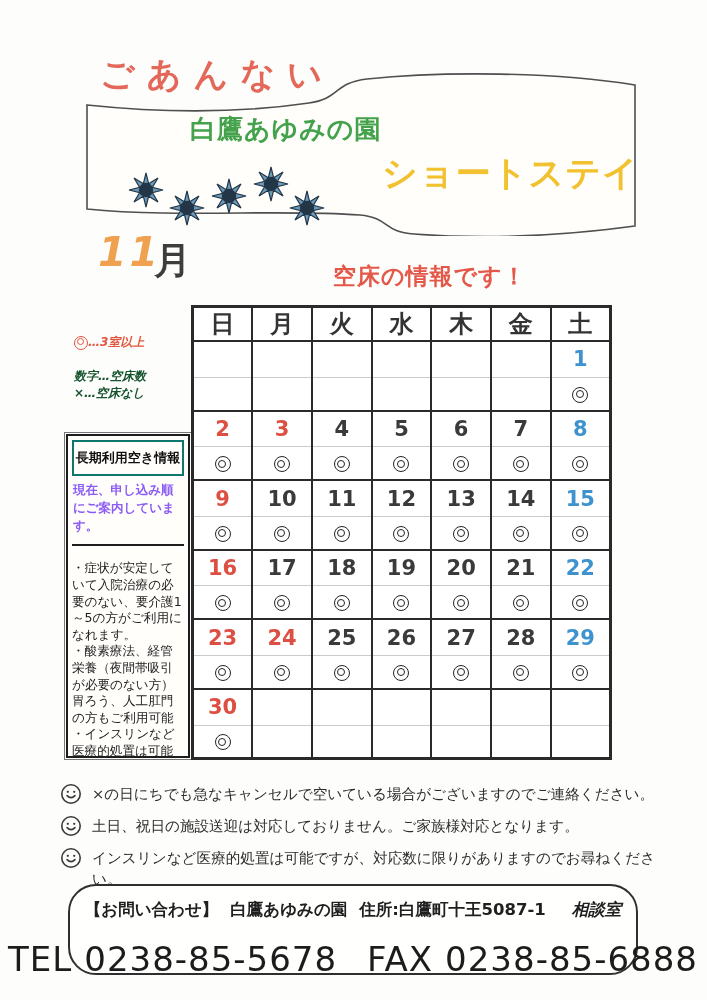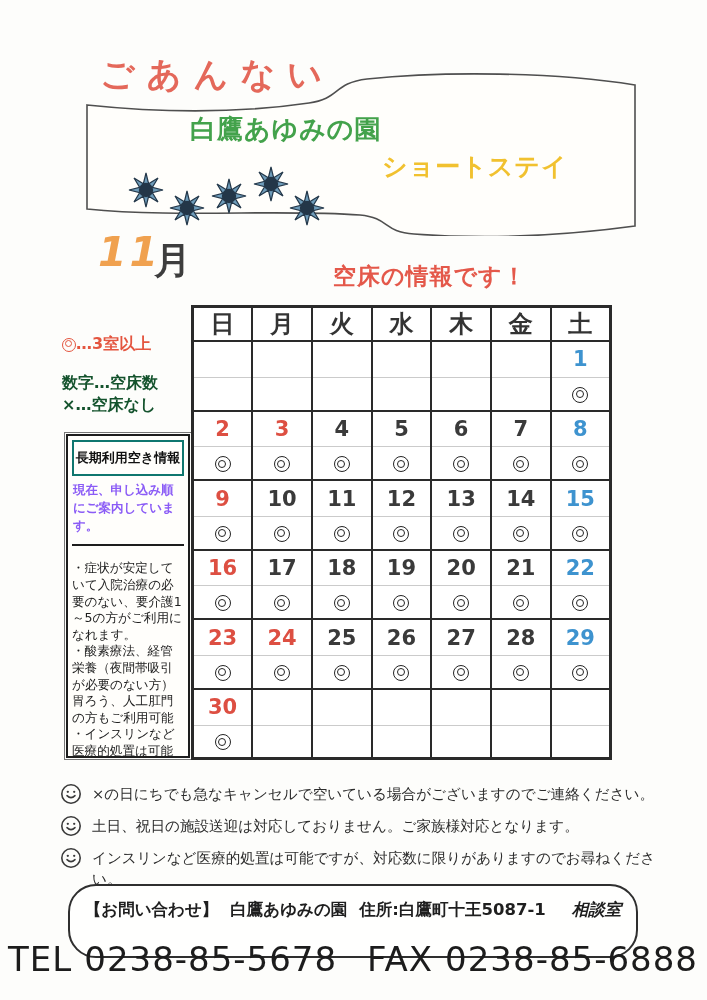--- a/index.html
+++ b/index.html
@@ -20,21 +20,21 @@
     font-size:34px; font-weight:bold; color:#e4685a; letter-spacing:12px;
     white-space:nowrap;
   }
   .facility-name {
     position:absolute; left:106px; top:54px;
     font-size:26px; font-weight:bold; color:#43a24b; letter-spacing:1px;
     white-space:nowrap;
   }
   .service-name {
     position:absolute; left:298px; top:92px;
-    font-size:25px; font-weight:bold; color:#f1c12f; letter-spacing:1px;
+    font-size:35px; font-weight:bold; color:#f1c12f; letter-spacing:1px;
     white-space:nowrap;
   }
   .star { position:absolute; width:36px; height:36px; }
 
   
   .month-number {
     position:absolute; left:98px; top:228px;
     font-size:41px; font-weight:bold; font-style:italic;
     color:#f0a14f; letter-spacing:3px;
   }
@@ -42,21 +42,21 @@
     position:absolute; left:154px; top:236px;
     font-size:37px; font-weight:bold; color:#3d3d3d;
   }
   .headline {
     position:absolute; left:333px; top:261px;
     font-size:23px; font-weight:bold; color:#e4584a; letter-spacing:1px;
     white-space:nowrap;
   }
 
   
-  .legend { position:absolute; left:62px; top:334px; font-weight:bold; font-size:16px; }
+  .legend { position:absolute; left:74px; top:334px; font-weight:bold; font-size:12px;font-style:italic; }
   .legend-row { display:flex; align-items:center; white-space:nowrap; }
   .legend-row.first { color:#e4553f; margin-bottom:17px; }
   .legend-row.blue  { color:#14532d; line-height:1.4; }
 
   
   .dmark {
     display:inline-block; width:16px; height:16px;
     border:1.8px solid currentColor; border-radius:50%;
     position:relative; vertical-align:middle;
   }
@@ -113,21 +113,21 @@
   .c-black { color:#3a3a3a; }
 
   
   .notes { position:absolute; left:60px; top:783px; width:600px; }
   .note { display:flex; align-items:flex-start; margin-bottom:10px; }
   .note svg { flex:0 0 auto; margin:0 10px 0 0; }
   .note-text { font-size:14.6px; color:#2c2c2c; line-height:1.45; letter-spacing:0; }
 
   
   .contact {
-    position:absolute; left:68px; top:884px; width:570px; height:74px;
+    position:absolute; left:68px; top:884px; width:570px; height:91px;
     border:2.5px solid #2f2f2f; border-radius:28px; background:#fffffe;
     text-align:center; padding-top:13px;
   }
   .contact-line1 {
     display:flex; justify-content:center; align-items:baseline; gap:12px;
     font-size:16.5px; font-weight:bold; color:#1f1f1f; white-space:nowrap;
   }
   .contact-line1 .room { margin-left:14px;font-style:italic; }
   .contact-line2 {
     display:flex; justify-content:center; align-items:baseline; gap:12px;

